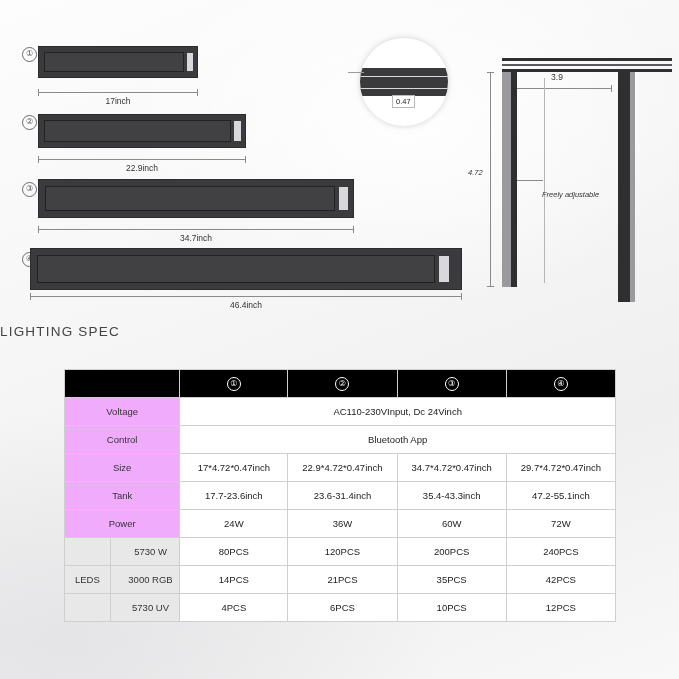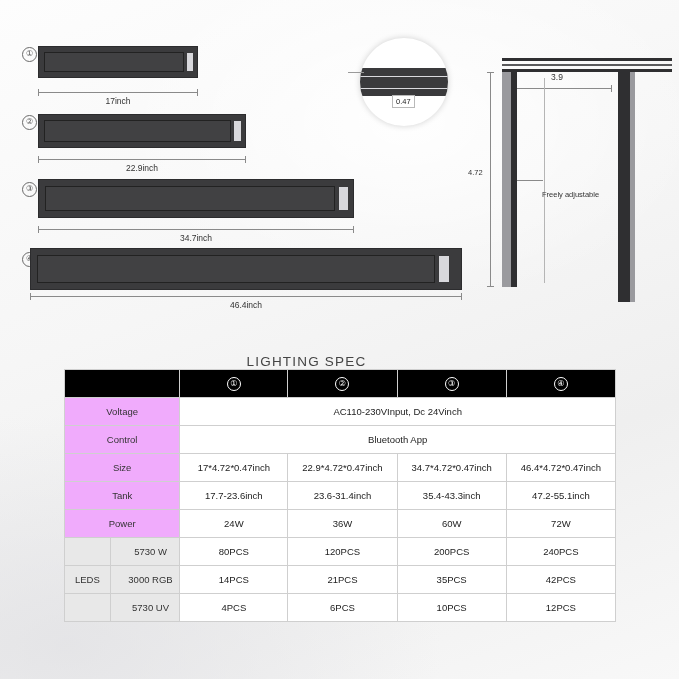--- a/index.html
+++ b/index.html
@@ -145,29 +145,30 @@
     height: 1px;
     background: #8a8a8a;
   }
   .v-dim::before { top: 0; }
   .v-dim::after { bottom: 0; }
   .note {
     position: absolute;
     font-size: 7.5px;
     color: #333;
     white-space: nowrap;
+    font-style: italic;
   }
 
   
   .spec-heading {
     position: absolute;
     left: 0;
-    top: 354px;
+    top: 324px;
     width: 613px;
-    text-align: center;
+    text-align: left;
     font-size: 13.5px;
     letter-spacing: 1.2px;
     color: #444;
   }
 
   
   .spec-table-wrap {
     position: absolute;
     left: 64px;
     top: 369px;
@@ -310,21 +311,21 @@
         <tr>
           <td class="rowlabel" colspan="2">Control</td>
           <td class="val" colspan="4">Bluetooth App</td>
         </tr>
 
         <tr>
           <td class="rowlabel" colspan="2">Size</td>
           <td class="val">17*4.72*0.47inch</td>
           <td class="val">22.9*4.72*0.47inch</td>
           <td class="val">34.7*4.72*0.47inch</td>
-          <td class="val">46.4*4.72*0.47inch</td>
+          <td class="val">29.7*4.72*0.47inch</td>
         </tr>
 
         <tr>
           <td class="rowlabel" colspan="2">Tank</td>
           <td class="val">17.7-23.6inch</td>
           <td class="val">23.6-31.4inch</td>
           <td class="val">35.4-43.3inch</td>
           <td class="val">47.2-55.1inch</td>
         </tr>
 

